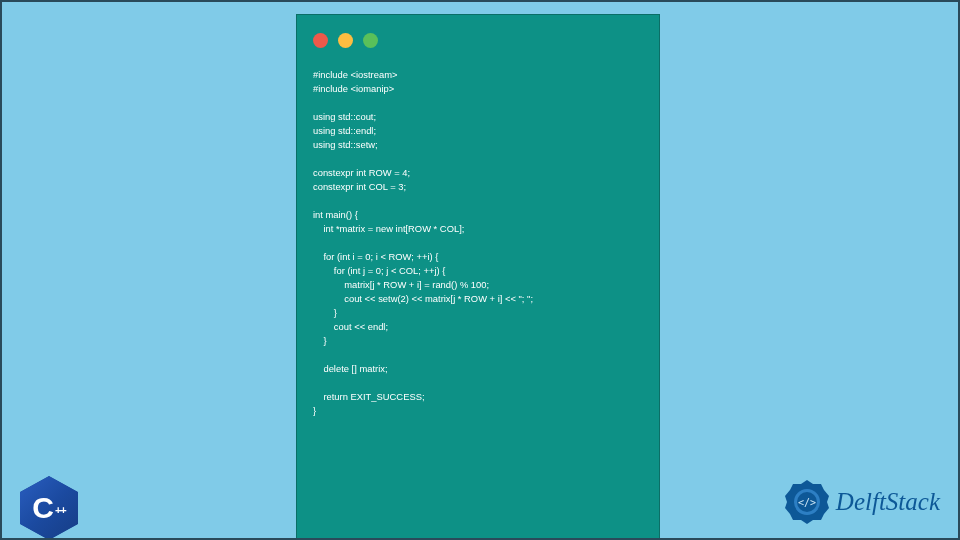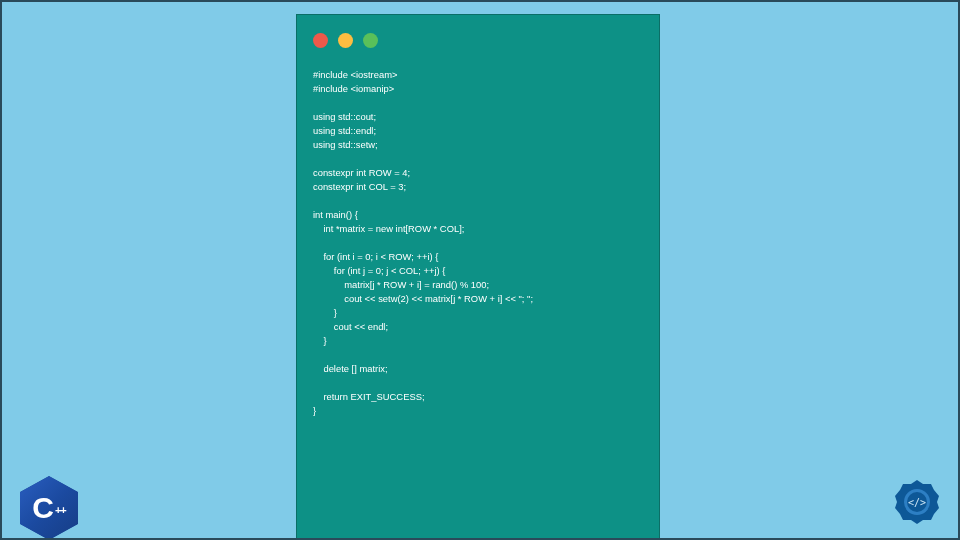--- a/index.html
+++ b/index.html
@@ -157,15 +157,16 @@
 
 <div class="brand">
   <svg class="brand-badge" viewBox="0 0 46 46">
     <g transform="translate(23,23)">
       <polygon points="0,-22 6,-18 14,-18 17,-12 22,-6 20,0 22,6 17,12 14,18 6,18 0,22 -6,18 -14,18 -17,12 -22,6 -20,0 -22,-6 -17,-12 -14,-18 -6,-18" fill="#0d5897"></polygon>
       <circle r="13" fill="#2d7fc4"></circle>
       <circle r="10" fill="#0d5897"></circle>
       <text x="0" y="4" text-anchor="middle" font-size="10" fill="#cfe7f6" font-family="monospace">&lt;/&gt;</text>
     </g>
   </svg>
+  <span class="brand-text">DelftStack</span>
 </div>
 
 <div class="page-border"></div>
 
 </body></html>

